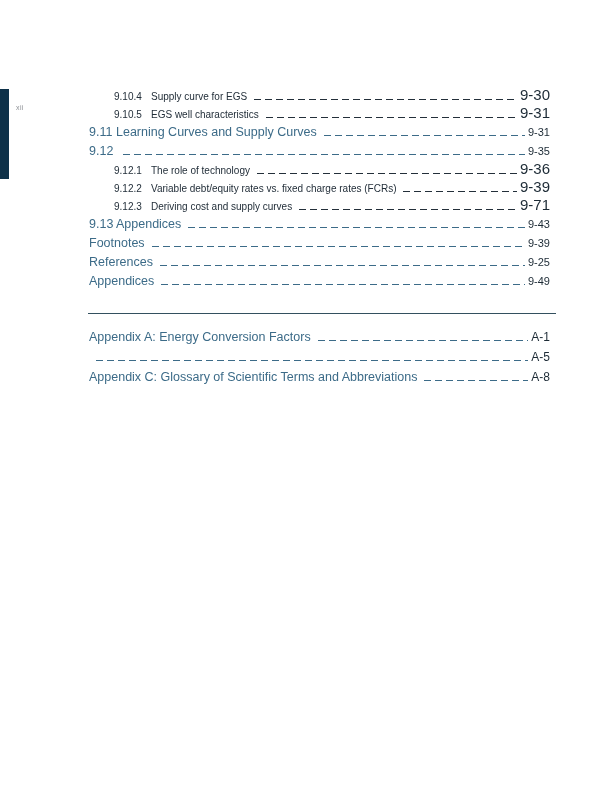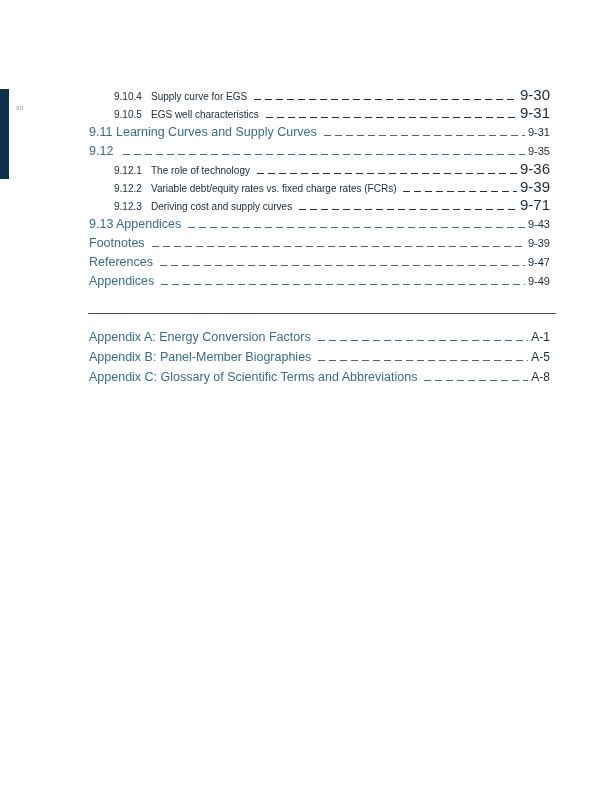--- a/index.html
+++ b/index.html
@@ -137,37 +137,36 @@
           <span class="pagenum">9-43</span>
         </div>
         <div class="toc-row level-main">
           <span class="title">Footnotes</span>
           <span class="leader"></span>
           <span class="pagenum">9-39</span>
         </div>
         <div class="toc-row level-main">
           <span class="title">References</span>
           <span class="leader"></span>
-          <span class="pagenum">9-47</span>
+          <span class="pagenum">9-25</span>
         </div>
         <div class="toc-row level-main">
           <span class="title">Appendices</span>
           <span class="leader"></span>
           <span class="pagenum">9-49</span>
         </div>
       </div>
     <hr class="divider">
     <div id="appendix-entries">
         <div class="toc-row level-app">
           <span class="title">Appendix A: Energy Conversion Factors</span>
           <span class="leader"></span>
           <span class="pagenum">A-1</span>
         </div>
         <div class="toc-row level-app">
-          <span class="title">Appendix B: Panel-Member Biographies</span>
           <span class="leader"></span>
           <span class="pagenum">A-5</span>
         </div>
         <div class="toc-row level-app">
           <span class="title">Appendix C: Glossary of Scientific Terms and Abbreviations</span>
           <span class="leader"></span>
           <span class="pagenum">A-8</span>
         </div>
       </div>
   </main>

